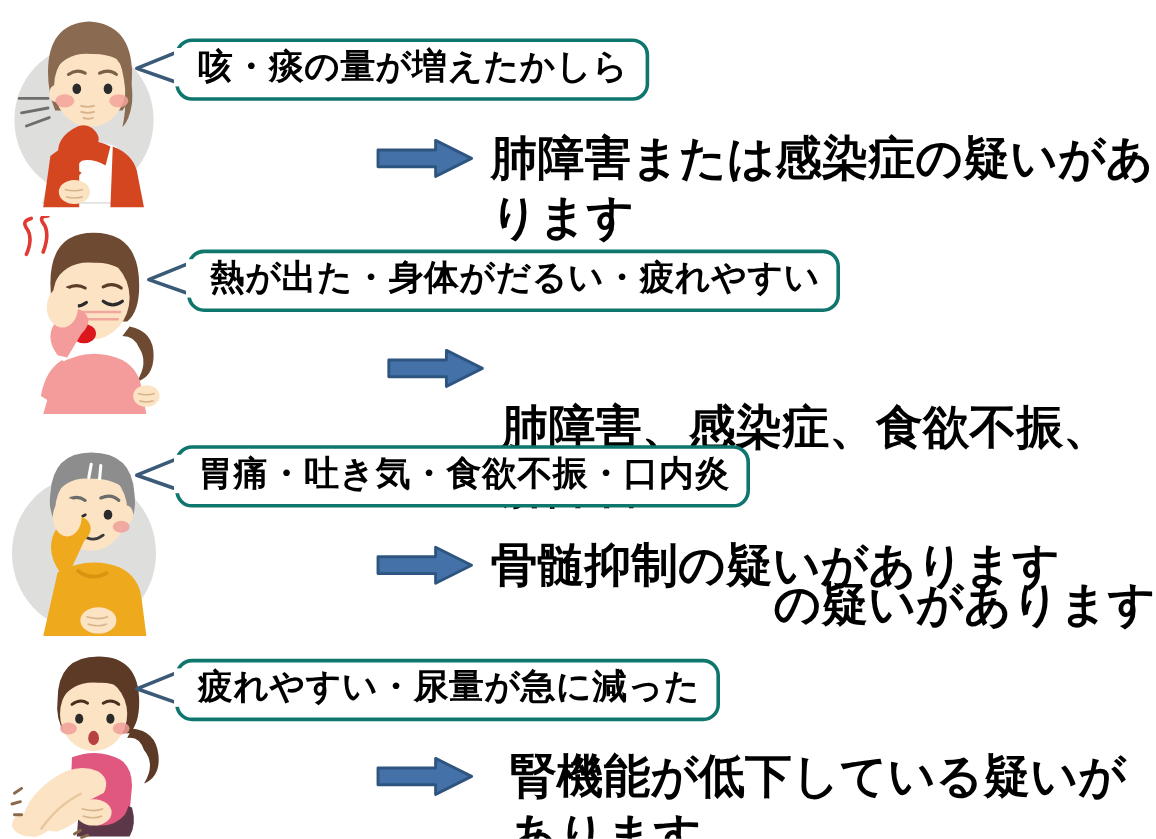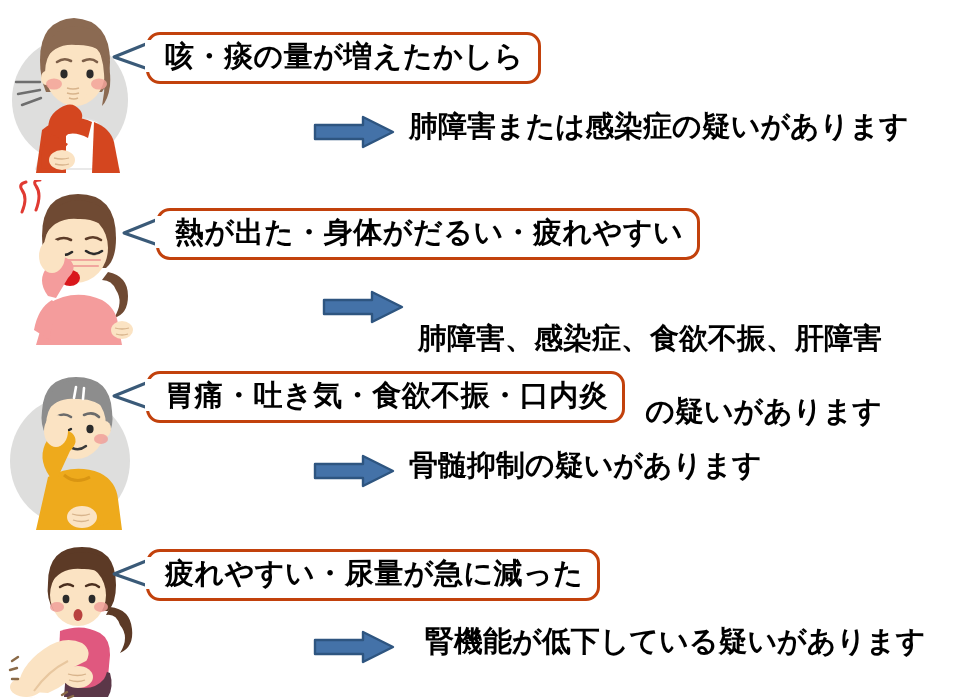--- a/index.html
+++ b/index.html
@@ -43,21 +43,21 @@
   .figure svg { display: block; width: 136px; height: 165px; }
 
   
   .bubble-wrap {
     position: absolute;
     display: flex;
     align-items: center;
   }
   .bubble {
     position: relative;
-    border: 3px solid #c2410c;
+    border: 3px solid #0f766e;
     border-radius: 14px;
     background: #ffffff;
     box-sizing: border-box;
     display: flex;
     align-items: center;
     padding: 2px 14px 6px 16px;
     height: 52px;
   }
   .bubble-text {
     font-size: 29px;
@@ -83,21 +83,21 @@
     position: absolute;
     display: flex;
     align-items: flex-start;
   }
   .arrow {
     flex: 0 0 auto;
     margin-top: 6px;
   }
   .arrow svg { display: block; }
   .conclusion-text {
-    font-size: 29px;
+    font-size: 39px;
     font-weight: 700;
     line-height: 1.26;
     white-space: pre-line;
     margin-left: 14px;
     color: #000000;
   }
   .conclusion-text .l2 { display: block; text-align: right; }
   .conclusion-text .l1 { display: block; text-align: left; }
 </style>
 </head>

